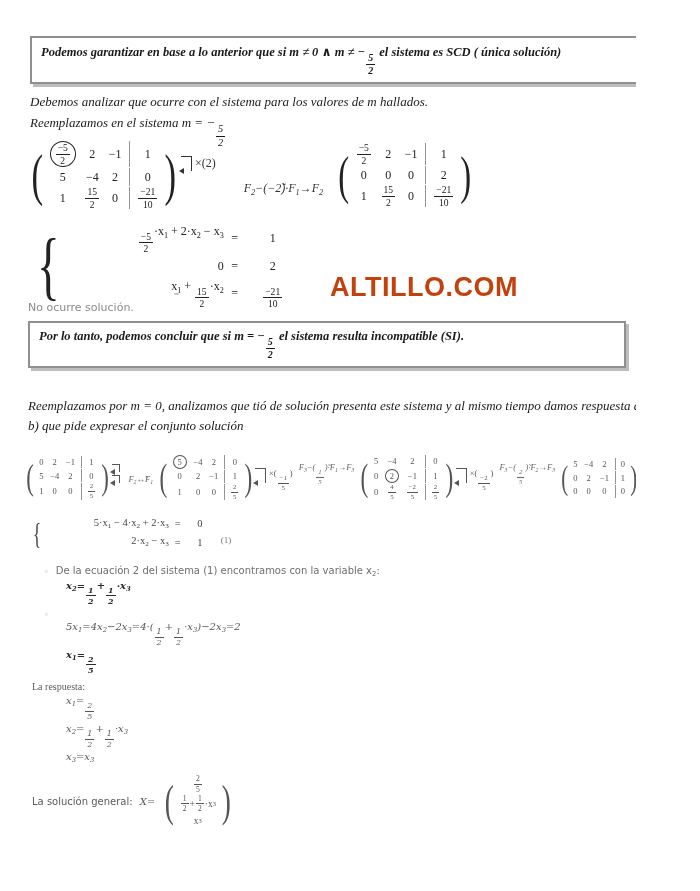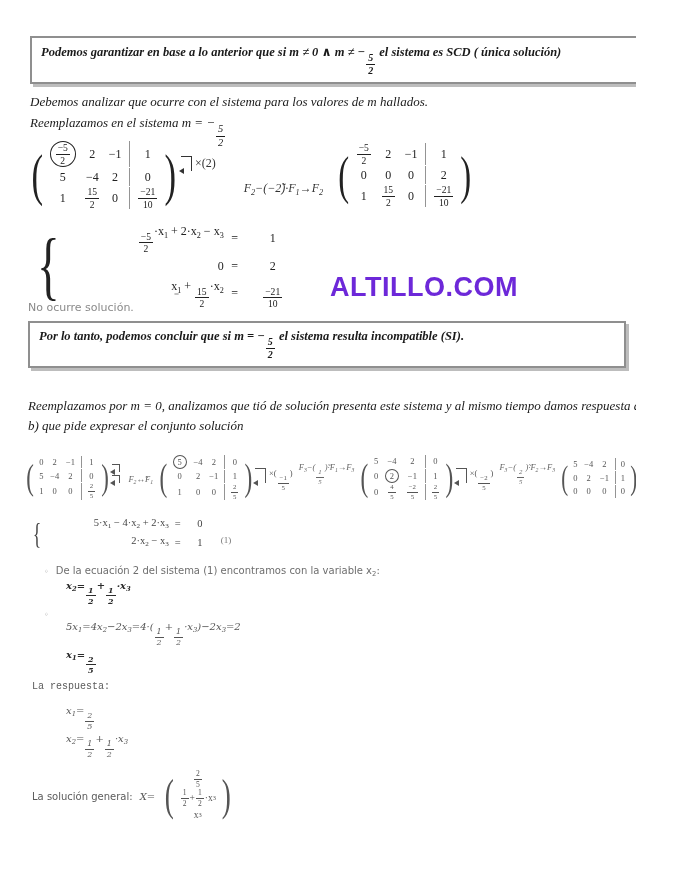--- a/index.html
+++ b/index.html
@@ -46,21 +46,21 @@
   .hook::after{content:"";position:absolute;left:-2px;bottom:-3px;width:0;height:0;
         border-top:3px solid transparent;border-bottom:3px solid transparent;
         border-right:5.5px solid currentColor;}
   .hook.sm{width:8px;height:8px;}
   .swapicon{display:inline-flex;flex-direction:column;gap:3px;margin:4px 2px 0 1px;}
   .rowop{font-style:italic;white-space:nowrap;}
   .oplabel{white-space:nowrap;}
 
   .gsans{font-family:"DejaVu Sans","Liberation Sans",sans-serif;}
   .watermark{font-family:"Liberation Sans","DejaVu Sans",sans-serif;font-weight:700;
-             font-size:27px;letter-spacing:0.5px;color:#6d28d9;}
+             font-size:27px;letter-spacing:0.5px;color:#c2410c;}
 
   
   #box1{left:30px;top:36px;width:614px;}
   #para1{left:30px;top:92px;}
   #para2{left:30px;top:113px;}
   #s1row{left:28px;top:140px;display:flex;align-items:center;font-size:12px;color:#222;}
   #s1row .rowop{font-size:12px;align-self:flex-end;margin:0 12px 14px 28px;color:#333;}
   #s1hook{align-self:flex-start;margin:16px 0 0 1px;color:#333;}
   #sys1{left:30px;top:224px;font-size:12px;color:#222;}
   #sys1 .eqs{grid-template-columns:minmax(150px,auto) 22px 54px;}
@@ -80,22 +80,22 @@
   #sys2 .syslabel{font-size:9px;color:#777;margin:14px 0 0 8px;align-self:center;}
 
   
   #steps{left:30px;top:560px;width:460px;}
   .bullet-line{font-size:10px;color:#6e6e6e;margin:5px 0 2px 14px;display:flex;gap:7px;
                align-items:baseline;font-family:"DejaVu Sans","Liberation Sans",sans-serif;}
   .bullet{font-size:8px;color:#8a8a8a;}
   .mline{font-family:"DejaVu Serif",serif;font-style:italic;font-size:10px;color:#555;
          margin:2px 0 2px 36px;}
   .mline.boldline{font-weight:bold;color:#2c2c2c;}
-  .resp-label{font-size:10px;color:#5b5b5b;margin:7px 0 12px 2px;
-              font-family:Liberation Mono, monospace;}
+  .resp-label{font-size:10px;color:#5b5b5b;margin:7px 0 2px 2px;
+              font-family:Liberation Serif, serif;}
   .answers .mline-item{font-family:"DejaVu Serif",serif;font-style:italic;font-size:10px;
               color:#555;margin:1px 0 1px 36px;line-height:1.45;}
   .general{display:flex;align-items:center;gap:7px;margin:10px 0 0 2px;color:#555;}
   .general .glabel{font-size:10px;font-family:"DejaVu Sans","Liberation Sans",sans-serif;color:#5b5b5b;}
   .general .gx{font-family:"DejaVu Serif",serif;font-style:italic;font-size:10px;}
   .general .mat{font-size:9.5px;}
 
   #box3{left:18px;top:811px;width:624px;}
 </style>
 </head>
@@ -405,20 +405,21 @@
             <span class="fnum">2</span>
             <span class="fden">5</span>
           </span></div>
         <div class="mline-item">x<span class="ssub">2</span>=<span class="frac">
             <span class="fnum">1</span>
             <span class="fden">2</span>
           </span>+<span class="frac">
             <span class="fnum">1</span>
             <span class="fden">2</span>
           </span>·x<span class="ssub">3</span></div>
+        <div class="mline-item">x<span class="ssub">3</span>=x<span class="ssub">3</span></div>
       </div>
     <div class="general">
       <span class="glabel">La solución general:</span>
       <span class="gx">X=</span>
       <span class="mat">
           <span class="paren" style="font-size: 44px;">(</span>
           <span class="mgrid" style="grid-template-columns: repeat(1, auto);">
             <span class="mcell">
               <span class="frac">
                 <span class="fnum">2</span>

